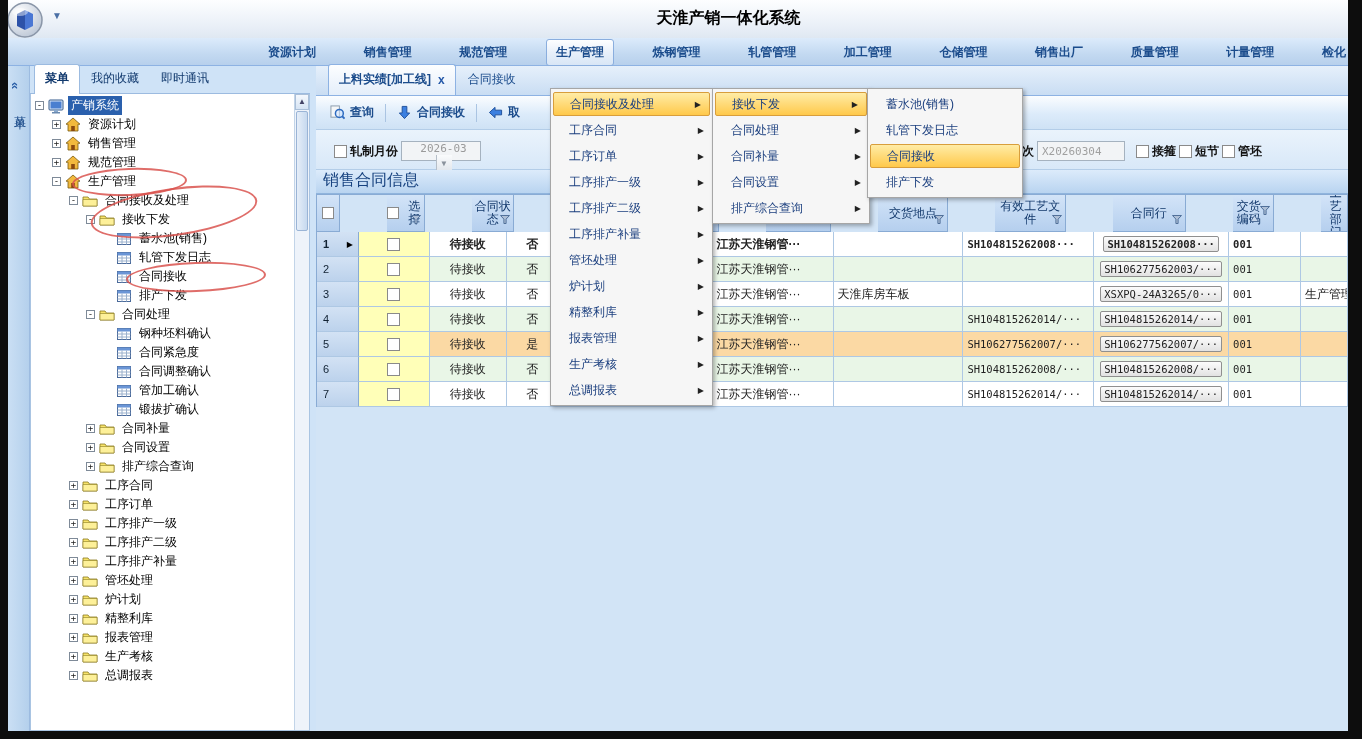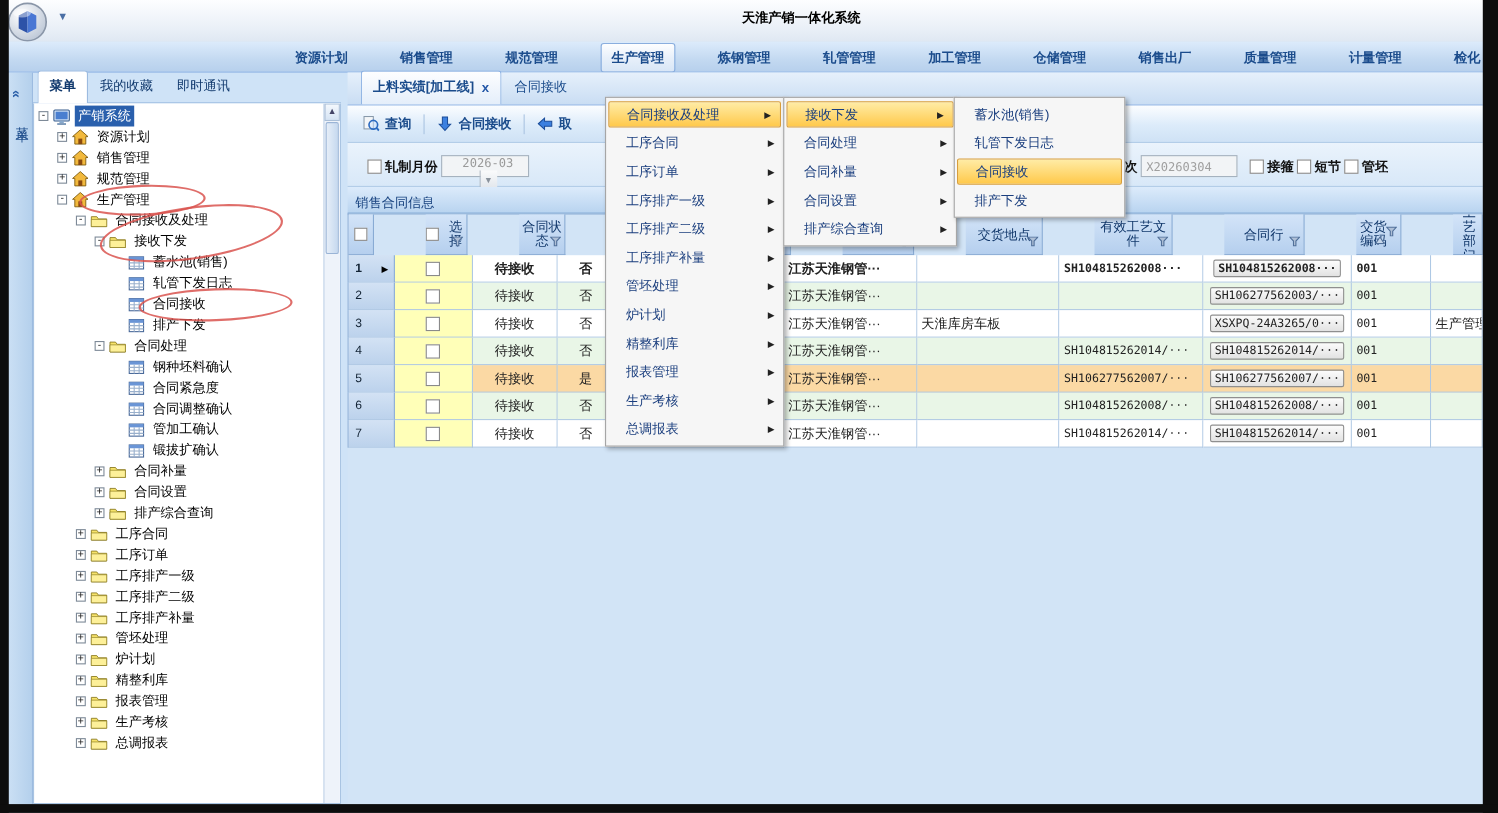--- a/index.html
+++ b/index.html
@@ -6,21 +6,21 @@
   *{box-sizing:border-box;}
   .screen{position:relative;width:1362px;height:739px;overflow:hidden;
     background:#cfe3f7;font-family:"Liberation Sans","DejaVu Sans",sans-serif;
     -webkit-font-smoothing:antialiased;}
   
   .titlebar{position:absolute;left:0;top:0;width:1362px;height:38px;
     background:linear-gradient(#fdfeff,#e9eff7 70%,#dfe8f2);}
   .logo{position:absolute;left:6px;top:1px;width:38px;height:38px;}
   .qat-arrow{position:absolute;left:52px;top:10px;font-size:10px;color:#4a6fa5;cursor:pointer;}
   .apptitle{position:absolute;left:0;top:8px;width:1362px;text-align:center;padding-left:95px;
-    font-size:12px;font-weight:bold;color:#000;}
+    font-size:16px;font-weight:bold;color:#000;}
   
   .menubar{position:absolute;left:0;top:38px;width:1362px;height:28px;
     background:linear-gradient(#dcebfb,#c3d9f1 60%,#b7d0ec);border-bottom:1px solid #8db2e3;}
   .menubar-in{position:absolute;left:268px;right:16px;top:0;height:28px;display:flex;
     justify-content:space-between;align-items:center;}
   .mitem{font-size:12px;font-weight:bold;color:#1b4c8c;white-space:nowrap;cursor:pointer;}
   .mitem.active{background:linear-gradient(#fdfeff,#e8f0fa 50%,#d8e6f6);
     border:1px solid #8aaede;border-radius:3px;padding:4px 9px;margin:-4px -9px;}
   
   .strip{position:absolute;left:8px;top:66px;width:22px;height:665px;
@@ -83,21 +83,21 @@
   .fgroup{position:absolute;top:11px;display:flex;align-items:center;gap:3px;}
   .fselect{width:80px;height:20px;background:#f2f4f6;border:1px solid #a5b2bf;display:flex;
     align-items:center;justify-content:space-between;padding-left:5px;color:#9a9a9a;
     font-size:11px;font-family:"DejaVu Sans Mono",monospace;cursor:default;flex-direction:column;}
   .fselbtn{width:16px;height:18px;background:linear-gradient(#fafbfc,#dfe4ea);
     border-left:1px solid #b5bec8;text-align:center;font-size:8px;color:#8a929c;line-height:18px;}
   .ftext{width:88px;height:20px;background:#f2f4f6;border:1px solid #a5b2bf;color:#a0a0a0;
     font-size:11px;font-family:"DejaVu Sans Mono",monospace;padding:0 4px;}
   .sectionbar{position:absolute;left:0;top:104px;width:100%;height:24px;
     background:linear-gradient(#dcebfb,#b9d4f0);border-bottom:1px solid #8fb4dd;
-    display:flex;align-items:flex-end;padding-left:7px;font-size:12px;color:#17427f;}
+    display:flex;align-items:flex-start;padding-left:7px;font-size:16px;color:#17427f;}
   
   .ghead{position:absolute;left:0;top:128px;width:100%;height:38px;display:flex;
     border-top:1px solid #89abd4;border-left:1px solid #89abd4;gap:47px;}
   .hc{background:linear-gradient(#d3e4f8,#b5cfee);border-right:1px solid #89abd4;
     border-bottom:1px solid #89abd4;display:flex;align-items:center;justify-content:center;
     font-size:12px;color:#12386b;position:relative;overflow:hidden;line-height:13px;text-align:center;}
   .hfun{position:absolute;right:3px;bottom:4px;cursor:pointer;}
   .hsort{position:absolute;right:14px;bottom:6px;cursor:pointer;}
   .hwrap{display:inline-block;}
   .w-num{width:42px;}.w-sel{width:71px;}.w-st{width:77px;}.w-rb{width:52px;}.w-hid{width:154px;}

